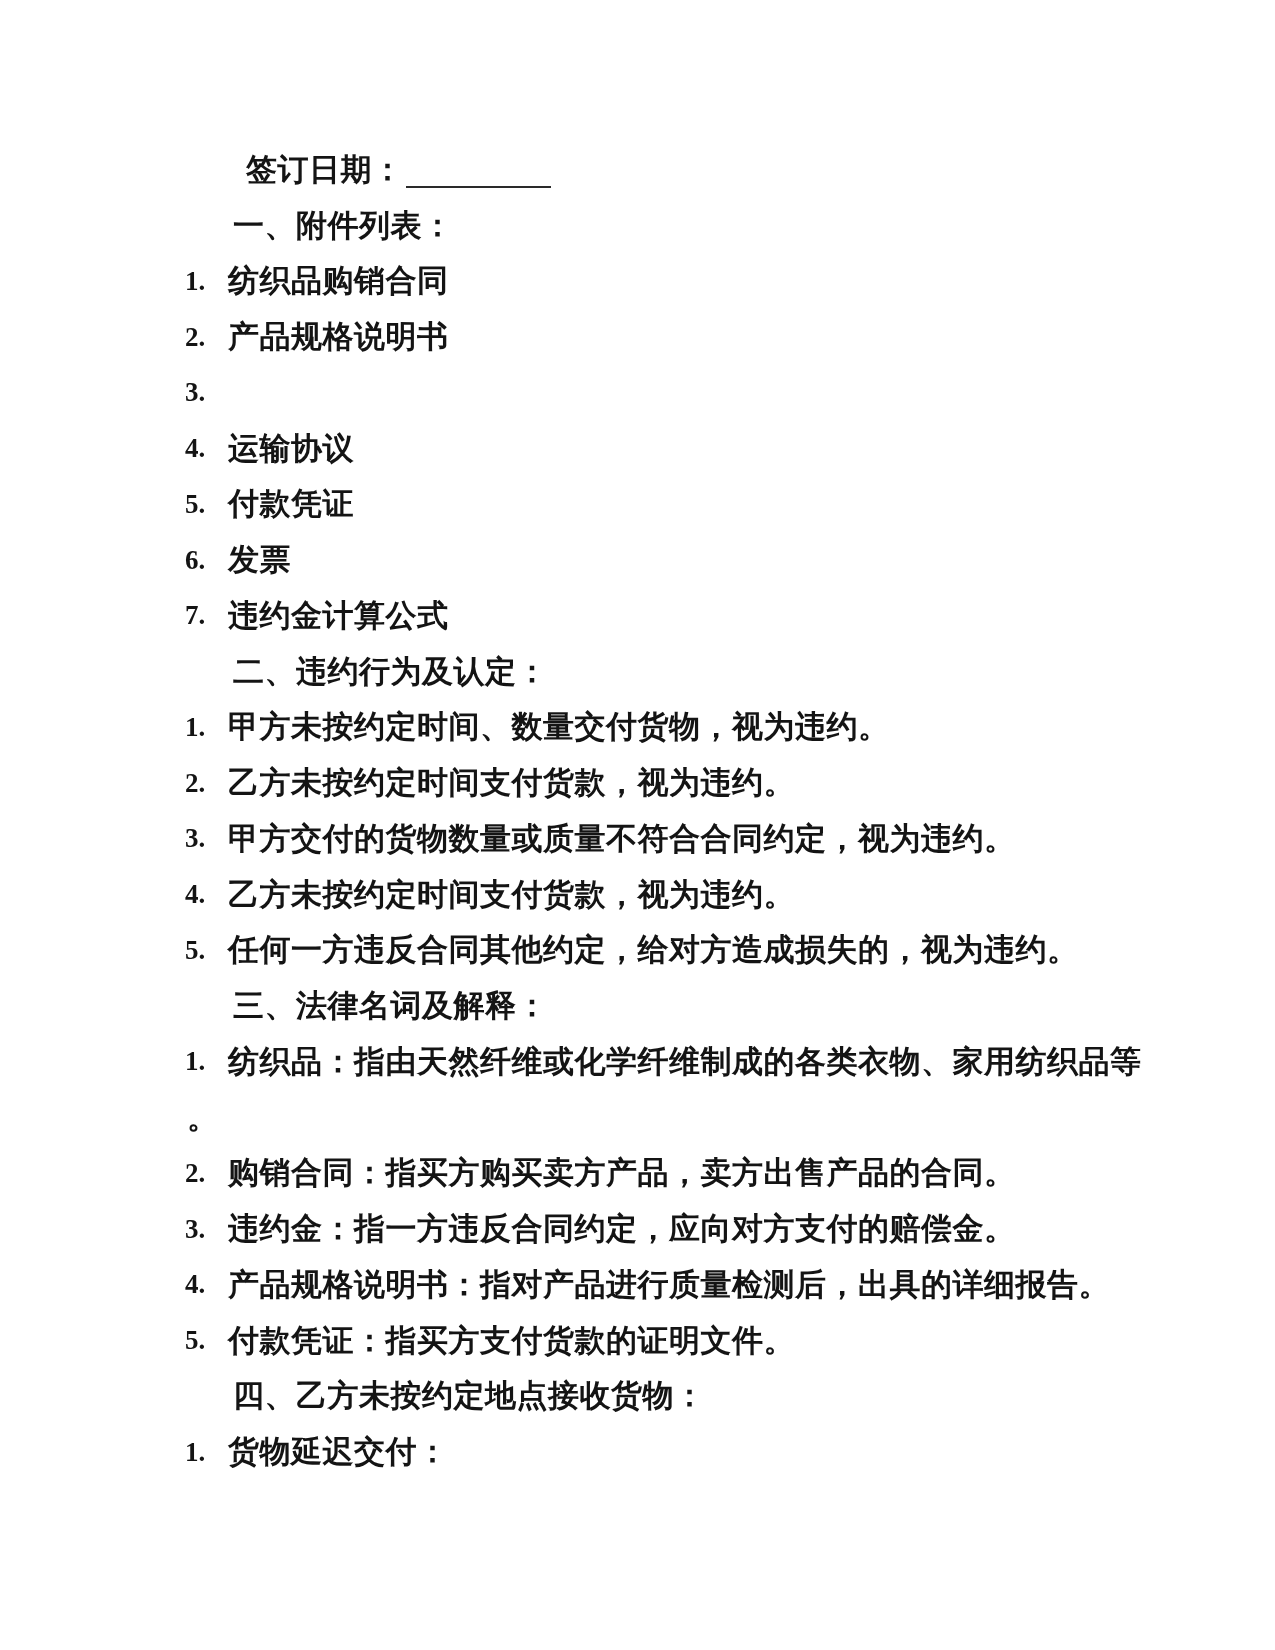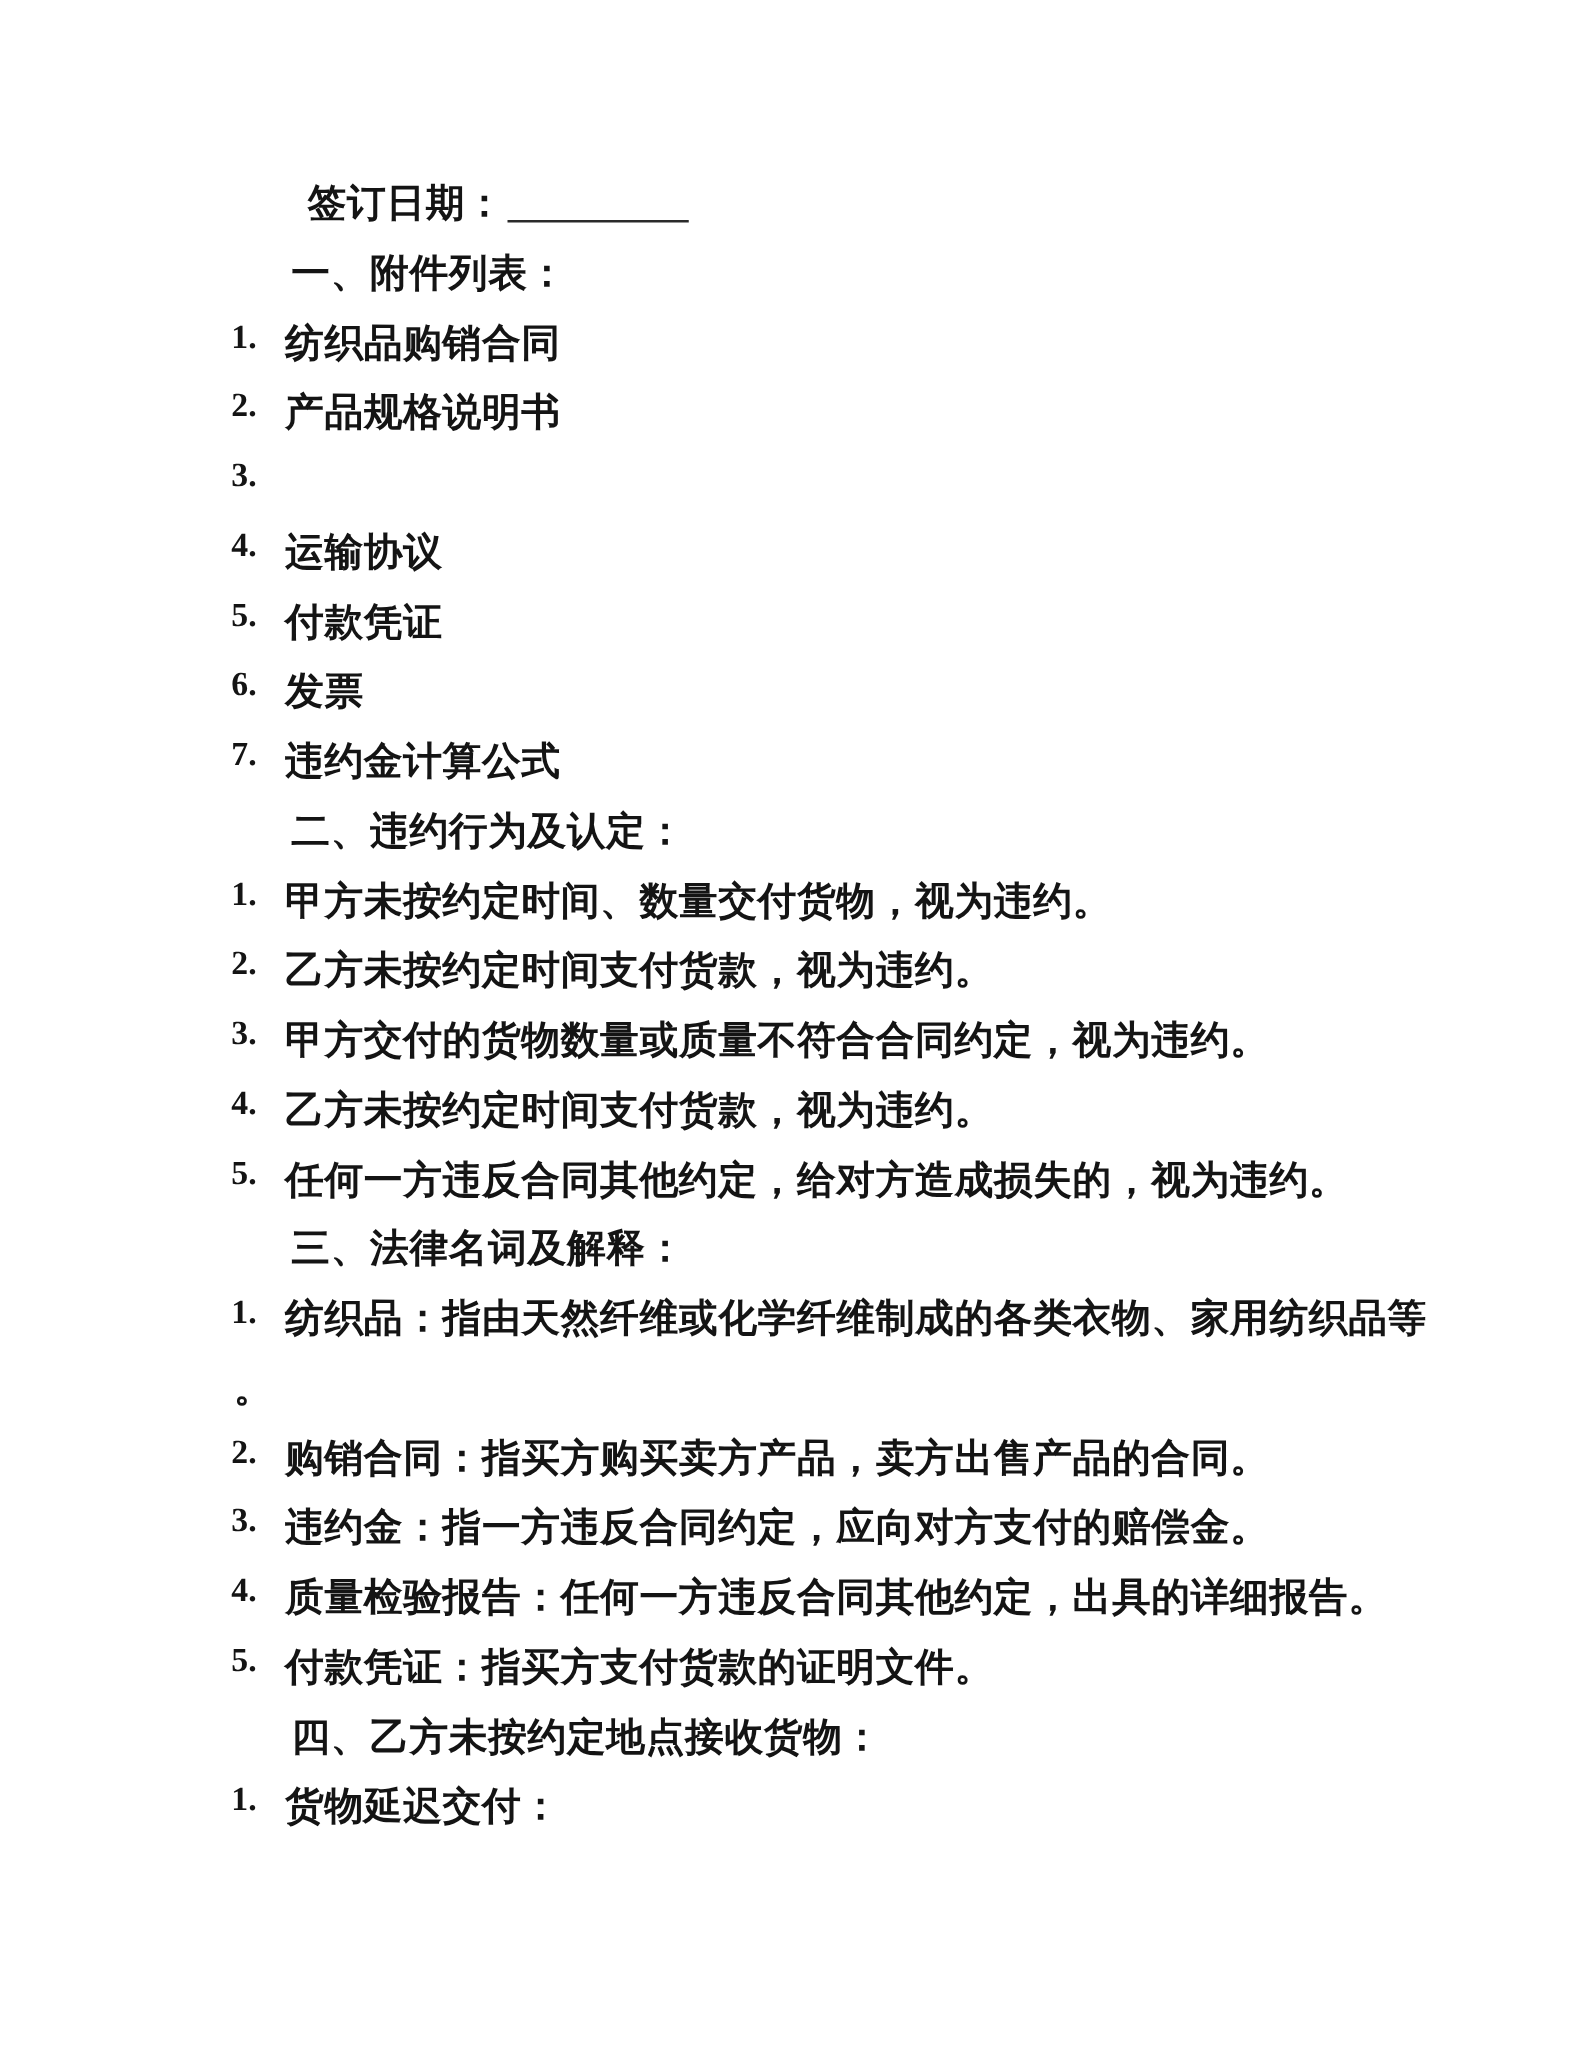--- a/index.html
+++ b/index.html
@@ -9,21 +9,21 @@
     background: #ffffff;
     color: #141414;
     font-family: "Liberation Serif", "DejaVu Serif", serif;
     font-weight: 600;
     overflow: hidden;
   }
   .page { padding-top: 142px; }
   .line {
     height: 55.75px;
     display: flex;
-    align-items: flex-start;
+    align-items: center;
     white-space: pre;
     font-size: 31px;
     letter-spacing: 0.5px;
   }
   .date-line { padding-left: 246px; }
   .heading   { padding-left: 233px; font-family: Liberation Mono, monospace; }
   .item      { padding-left: 185px; }
   .cont      { padding-left: 187px; }
   .num {
     flex: 0 0 43px;
@@ -121,21 +121,21 @@
   <div class="line item">
     <span class="num">2.</span>
     <span class="txt">购销合同：指买方购买卖方产品，卖方出售产品的合同。</span>
   </div>
   <div class="line item">
     <span class="num">3.</span>
     <span class="txt">违约金：指一方违反合同约定，应向对方支付的赔偿金。</span>
   </div>
   <div class="line item">
     <span class="num">4.</span>
-    <span class="txt">质量检验报告：任何一方违反合同其他约定，出具的详细报告。</span>
+    <span class="txt">产品规格说明书：指对产品进行质量检测后，出具的详细报告。</span>
   </div>
   <div class="line item">
     <span class="num">5.</span>
     <span class="txt">付款凭证：指买方支付货款的证明文件。</span>
   </div>
 
   <div class="line heading">
     <span>四、乙方未按约定地点接收货物：</span>
   </div>
 

